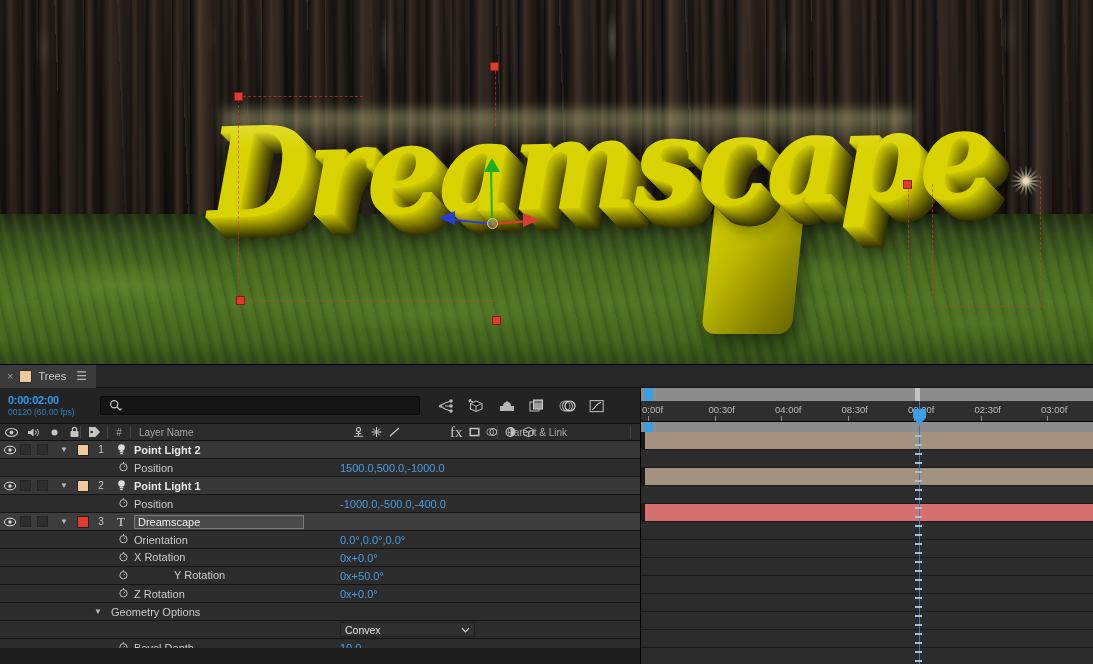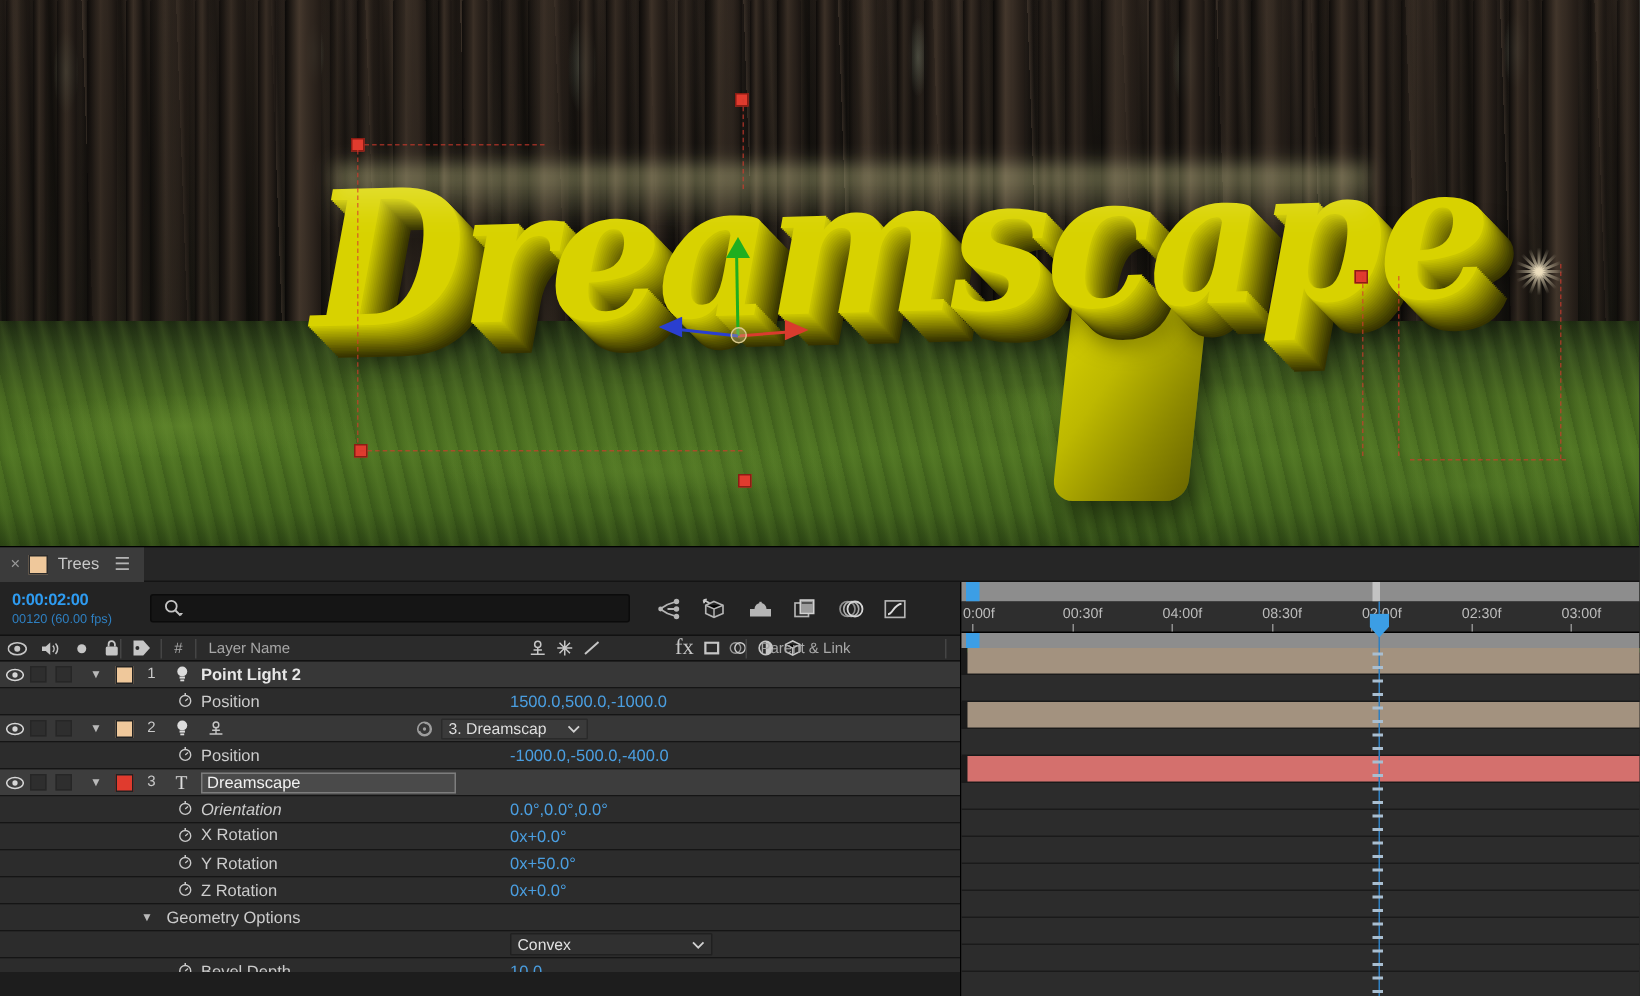--- a/index.html
+++ b/index.html
@@ -605,20 +605,21 @@
             <div class="swatch" style="background:#efc89b"></div>
           </div>
           <div class="c-num">2</div>
           <div class="c-ico">
             <svg width="11" height="13" viewBox="0 0 11 13">
               <circle cx="5.5" cy="4.6" r="3.3" fill="#dcdcdc"></circle>
               <rect x="3.7" y="8" width="3.6" height="1.4" fill="#dcdcdc"></rect>
               <rect x="4.2" y="10" width="2.6" height="1.2" fill="#dcdcdc"></rect>
             </svg>
           </div>
+          <div class="c-name"><b style="font-weight:bold;color:#e6e6e6;">Point Light 1</b></div>
           <div class="c-switches">
             <svg width="12" height="11" viewBox="0 0 14 12">
               <circle cx="7" cy="3.4" r="2.2" fill="none" stroke="#c6c6c6" stroke-width="1.1"></circle>
               <path d="M2 10.5 L12 10.5 M7 5.6 V10.5 M4 7.5 L10 7.5" stroke="#c6c6c6" stroke-width="1.1"></path>
             </svg>
           </div>
           <div class="c-3d"></div>
           <div class="c-pickwhip">
             <svg width="12" height="12" viewBox="0 0 12 12">
               <circle cx="6" cy="6" r="4.5" fill="none" stroke="#9e9e9e" stroke-width="1.1"></circle>
@@ -707,21 +708,21 @@
             <div class="parent-sel">
               <span>None</span>
               <svg width="9" height="6" viewBox="0 0 9 6">
                 <path d="M1 1.2 L4.5 4.8 L8 1.2" fill="none" stroke="#d0d0d0" stroke-width="1.2"></path>
               </svg>
             </div>
           </div>
         </div>
         <div class="row prop">
           <div style="width:118px"></div>
-          <div style="display:flex;align-items:center;width:222px;font-style:italic;">
+          <div style="display:flex;align-items:flex-end;width:222px;">
             <span><svg class="stopwatch" viewBox="0 0 12 13">
                 <circle cx="6" cy="7.4" r="4.3" fill="none" stroke="#c9c9c9" stroke-width="1.1"></circle>
                 <line x1="6" y1="1.2" x2="6" y2="3.1" stroke="#c9c9c9" stroke-width="1.2"></line>
                 <line x1="6" y1="7.4" x2="8.2" y2="5.6" stroke="#c9c9c9" stroke-width="1"></line>
               </svg></span>
             <span class="prop-label">Orientation</span>
           </div>
           <div class="val-cell" style="padding-left:0"><span class="value">0.0°,0.0°,0.0°</span></div>
           <div style="flex:1"></div>
           <div class="c-pickwhip">
@@ -749,21 +750,21 @@
             <svg width="12" height="12" viewBox="0 0 12 12">
               <circle cx="6" cy="6" r="4.5" fill="none" stroke="#9e9e9e" stroke-width="1.1"></circle>
               <path d="M6 2.2 A3.8 3.8 0 1 1 2.6 7.4" fill="none" stroke="#9e9e9e" stroke-width="1.1"></path>
               <circle cx="6" cy="6" r="1.1" fill="#9e9e9e"></circle>
             </svg>
           </div>
           <div style="width:104px"></div>
         </div>
         <div class="row prop">
           <div style="width:118px"></div>
-          <div style="display:flex;align-items:center;width:222px;">
+          <div style="display:flex;align-items:flex-start;width:222px;gap:40px;">
             <span><svg class="stopwatch" viewBox="0 0 12 13">
                 <circle cx="6" cy="7.4" r="4.3" fill="none" stroke="#c9c9c9" stroke-width="1.1"></circle>
                 <line x1="6" y1="1.2" x2="6" y2="3.1" stroke="#c9c9c9" stroke-width="1.2"></line>
                 <line x1="6" y1="7.4" x2="8.2" y2="5.6" stroke="#c9c9c9" stroke-width="1"></line>
               </svg></span>
             <span class="prop-label">Y Rotation</span>
           </div>
           <div class="val-cell" style="padding-left:0"><span class="value">0x+50.0°</span></div>
           <div style="flex:1"></div>
           <div class="c-pickwhip">

